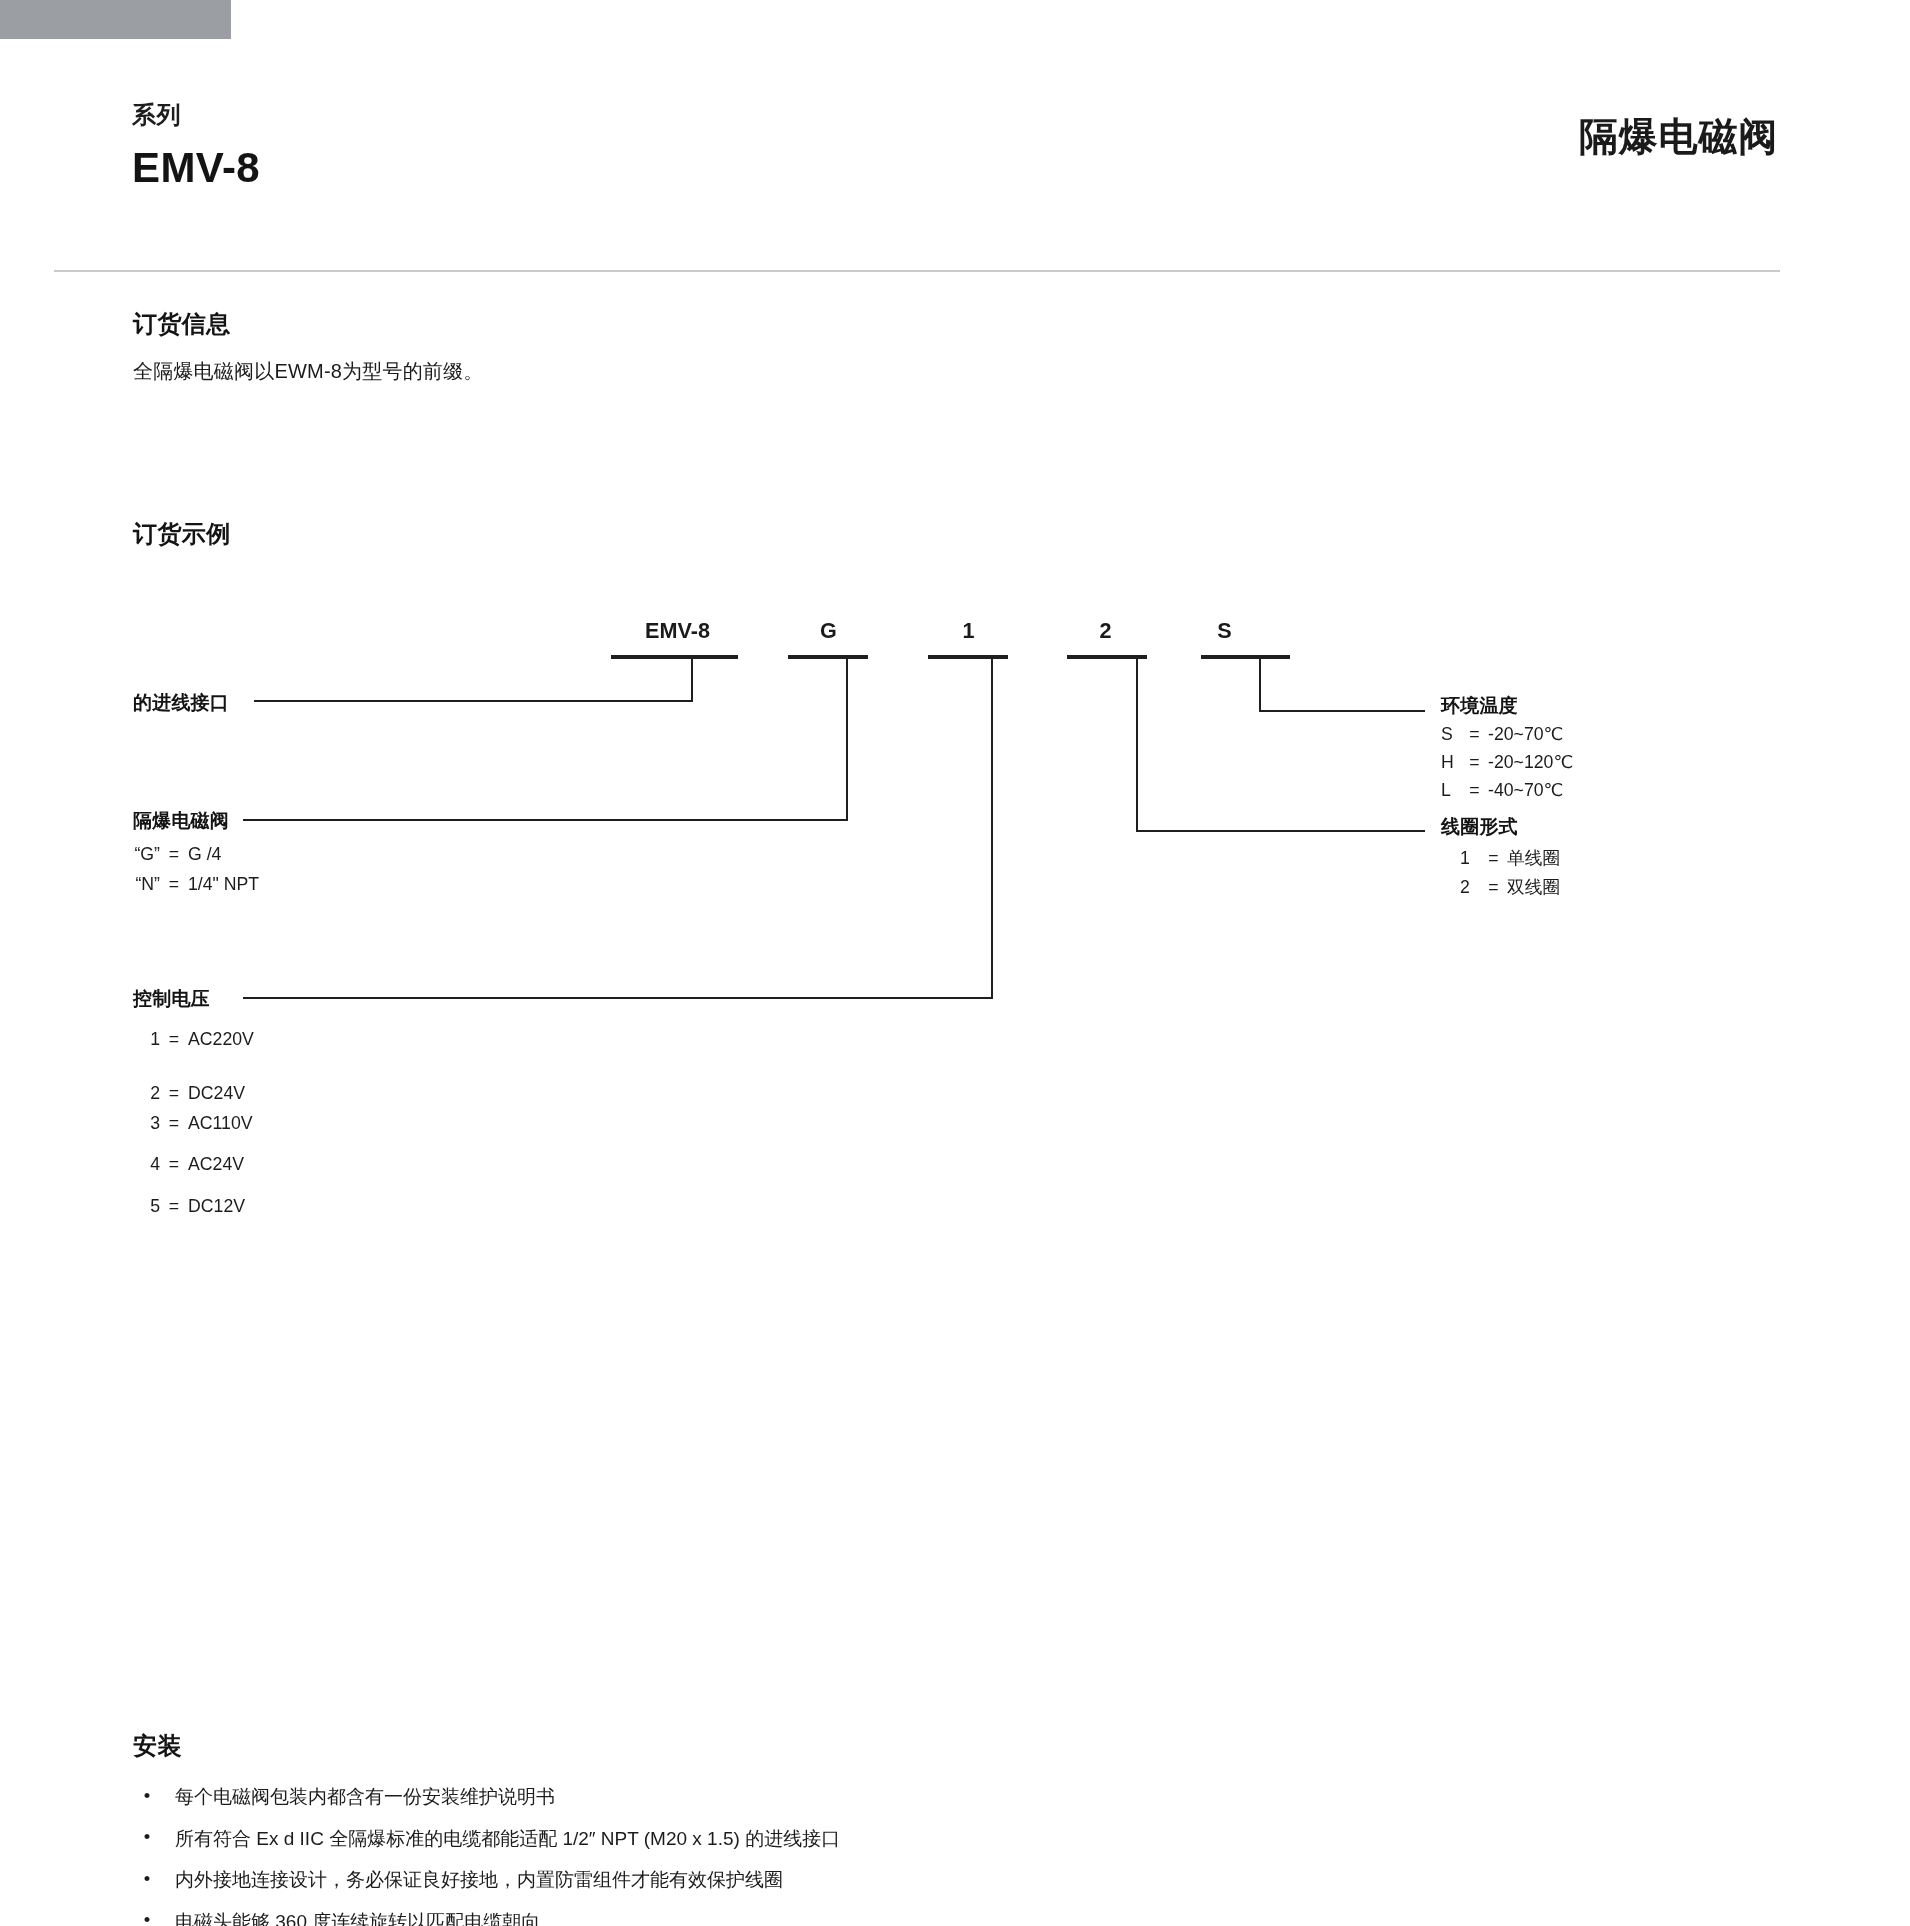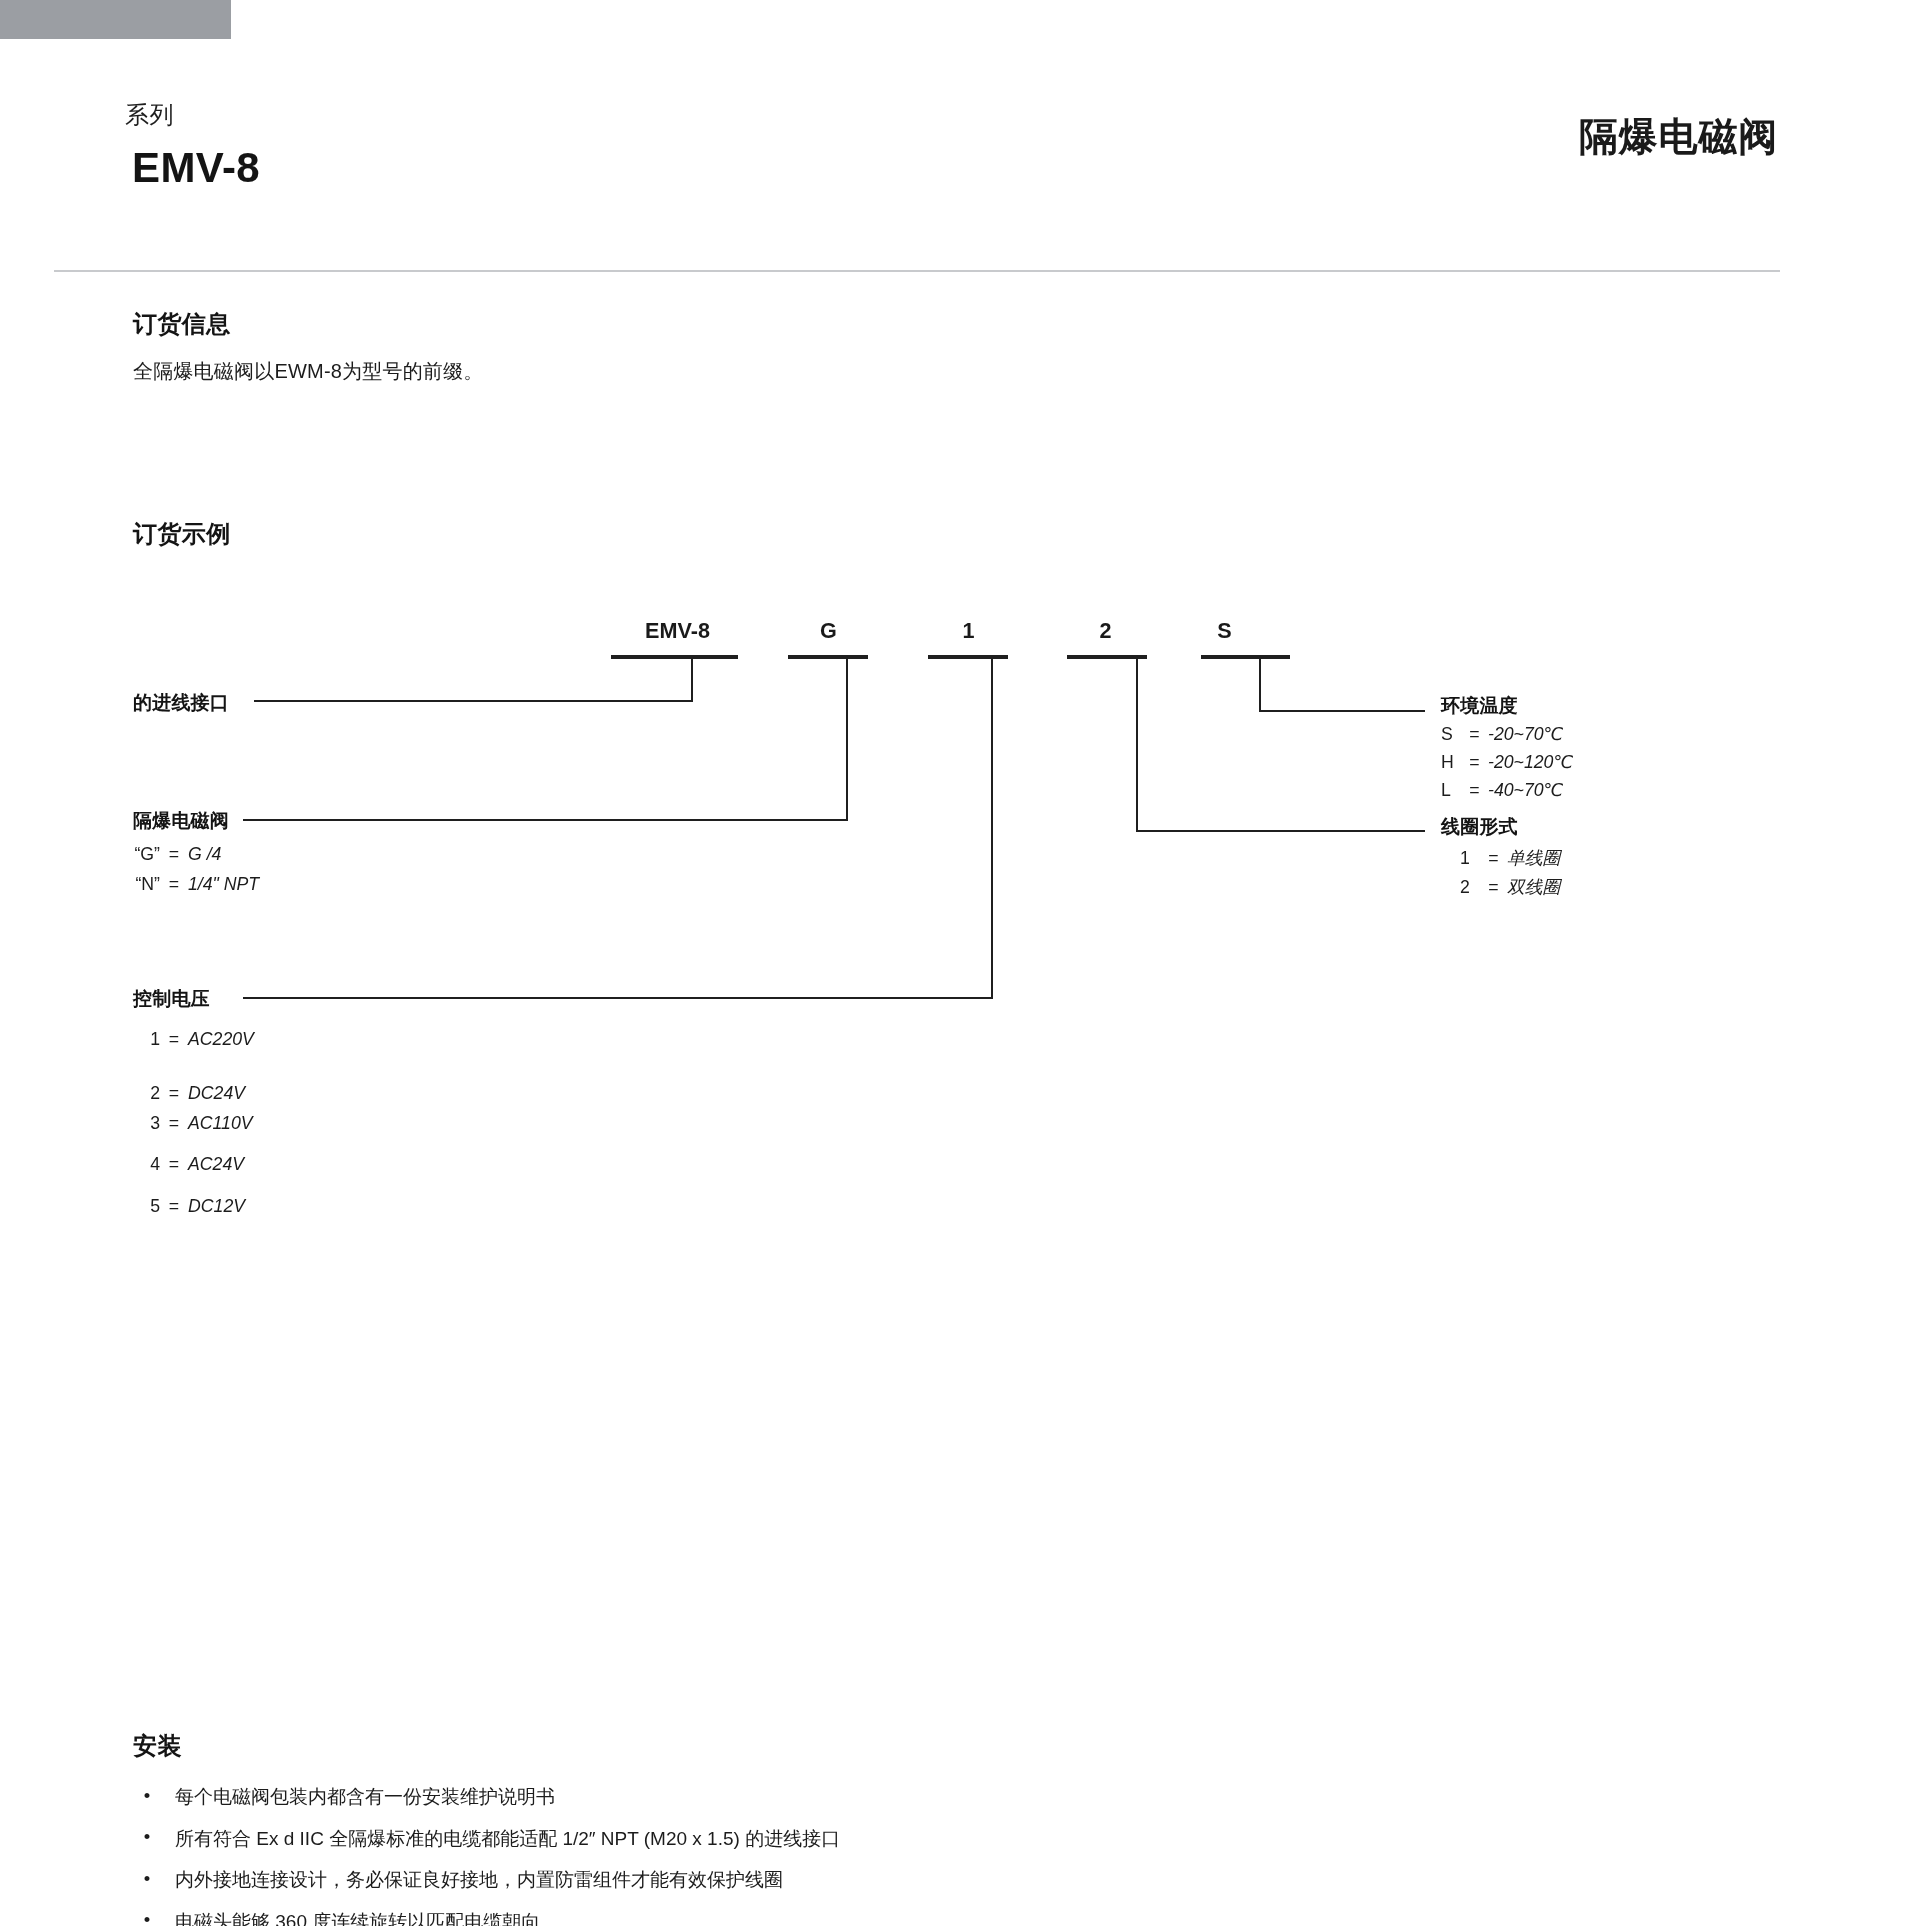--- a/index.html
+++ b/index.html
@@ -14,22 +14,22 @@
 
   
   .corner-block {
     position: absolute; left: 0; top: 0;
     width: 231px; height: 39px;
     background: #9b9ea3;
   }
 
   
   .hdr-series {
-    position: absolute; left: 125px; top: 99px;
-    font-size: 24px; font-weight: 400; color: #1e1e1e;
+    position: absolute; left: 132px; top: 99px;
+    font-size: 24px; font-weight: 700; color: #1e1e1e;
     letter-spacing: 0.4px;
   }
   .hdr-model {
     position: absolute; left: 132px; top: 144px;
     font-size: 42px; font-weight: bold; color: #141414;
     letter-spacing: 0.4px;
   }
   .hdr-right {
     position: absolute; right: 133px; top: 110px;
     font-size: 39px; font-weight: bold; color: #1a1a1a;
@@ -77,21 +77,21 @@
     font-size: 19px; font-weight: bold; color: #141414;
     white-space: nowrap; letter-spacing: 0.2px;
   }
   .grp-row {
     position: absolute;
     font-size: 17.7px; font-weight: 400; color: #1c1c1c;
     white-space: nowrap;
   }
   .grp-row .k { display: inline-block; width: 27px; text-align: right; }
   .grp-row .eq { display: inline-block; width: 28px; text-align: center; }
-  .grp-row .v { display: inline-block; font-style: italic; }
+  .grp-row .v { display: inline-block; }
 
   .grp-row-r .k { display: inline-block; width: 20px; text-align: left; }
   .grp-row-r .eq { display: inline-block; width: 27px; text-align: center; }
 
   
   #install-title { left: 133px; top: 1730px; }
   .bullet-list { position: absolute; left: 133px; top: 1784px; width: 1502px; }
   .bullet-item {
     position: relative;
     padding-left: 42px;

